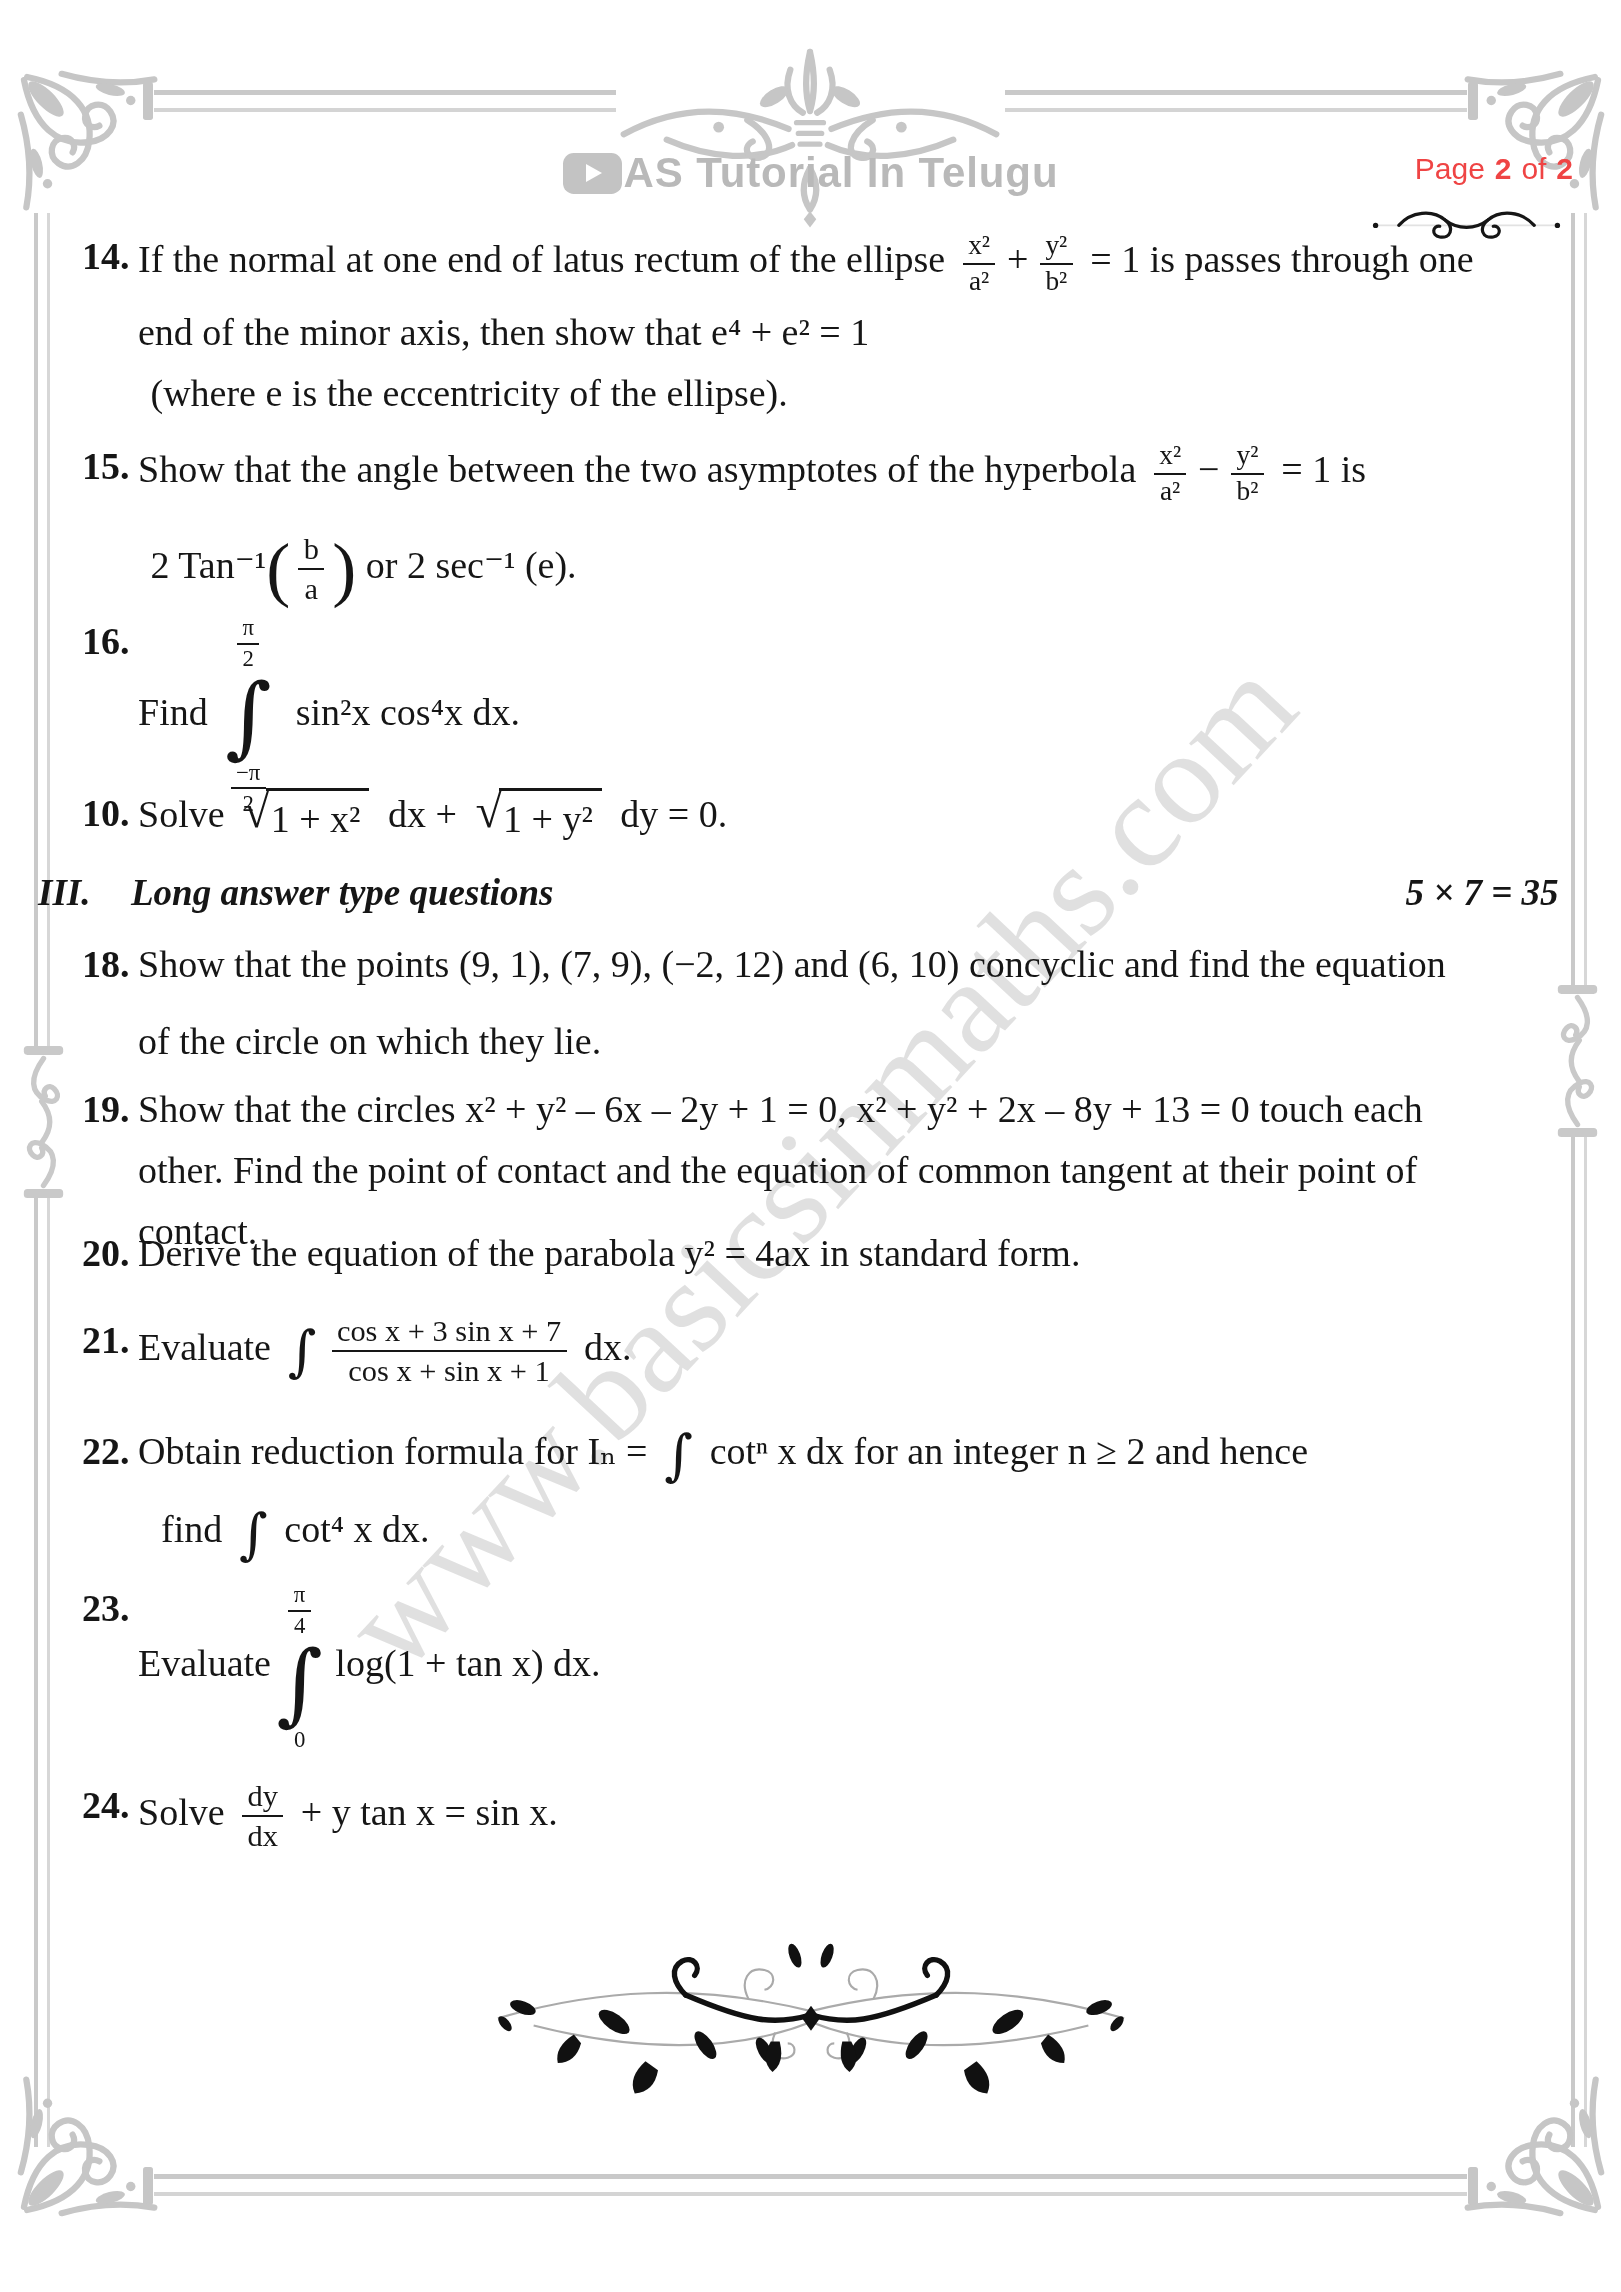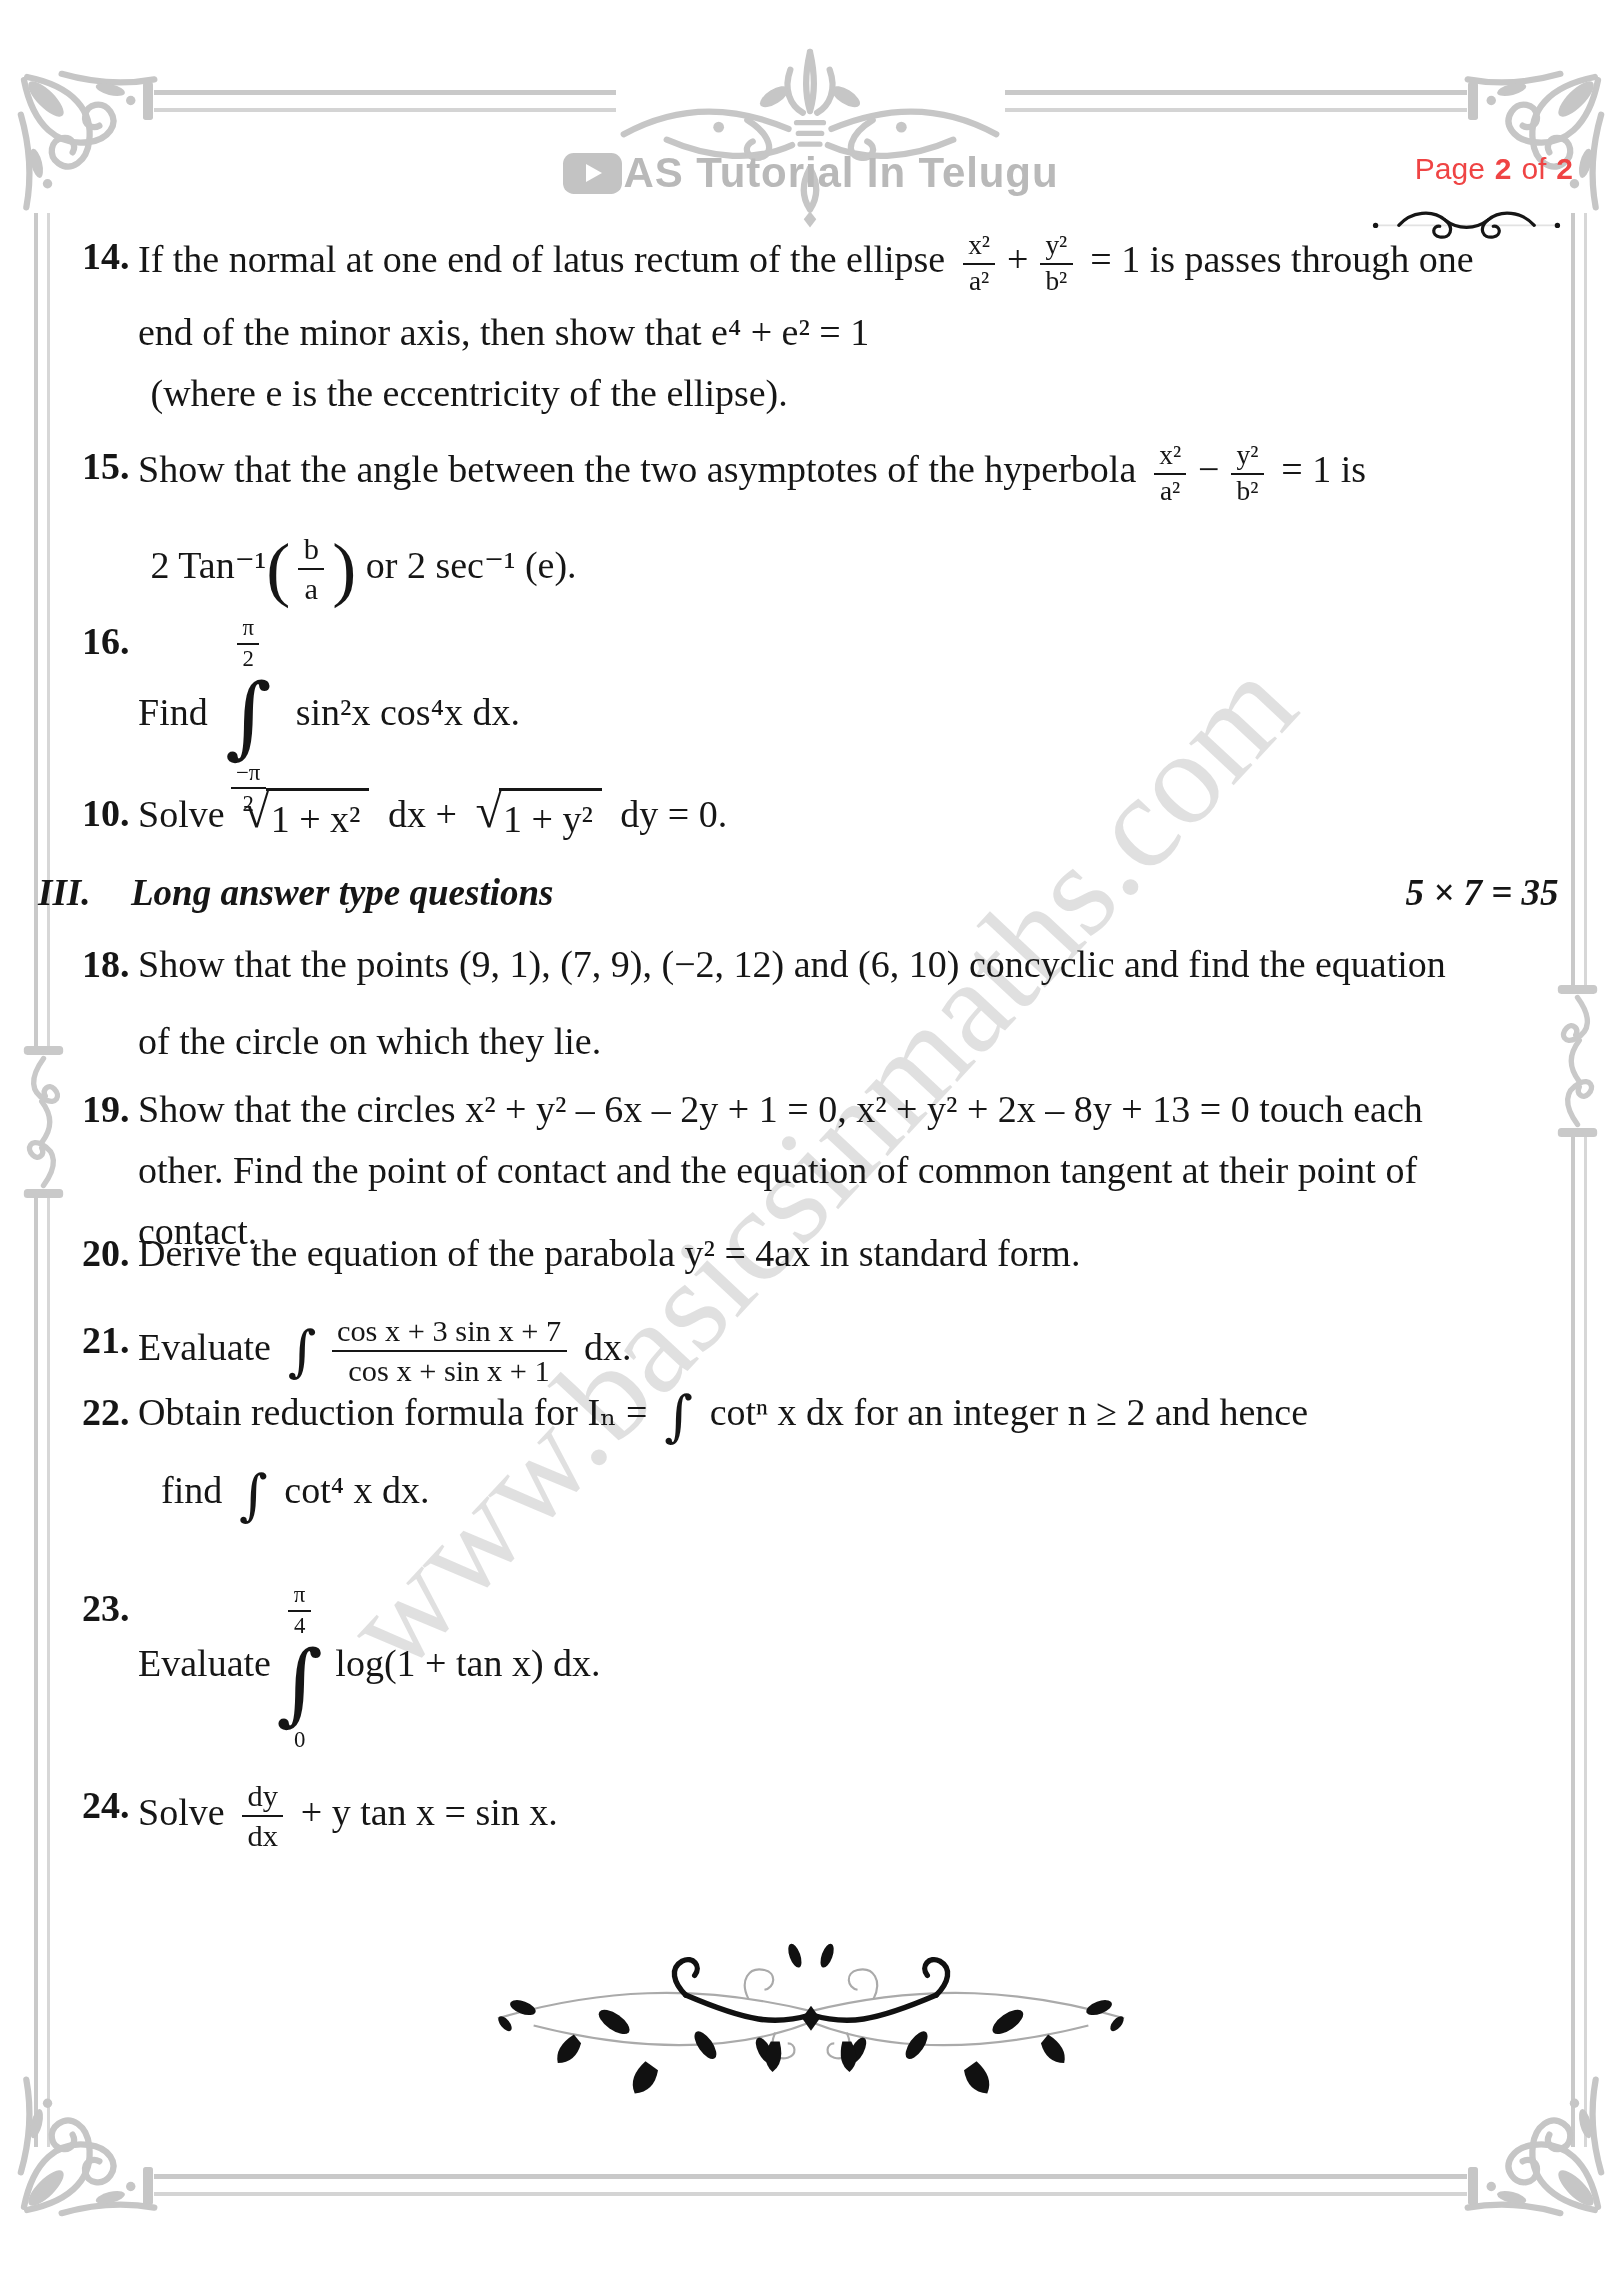--- a/index.html
+++ b/index.html
@@ -350,21 +350,21 @@
     <span class="qnum">21.</span>
     <div class="qtext">
       <div class="line">
         <span>Evaluate</span>
         <span class="intinline">∫</span><span class="frac md"><span class="fnum">cos x + 3 sin x + 7</span><span class="fden">cos x + sin x + 1</span></span>
         <span>dx.</span>
       </div>
     </div>
   </div>
 
-  <div class="q" style="top:1387px">
+  <div class="q" style="top:1426px">
     <span class="qnum">22.</span>
     <div class="qtext">
       <div class="line gapafter">
         <span>Obtain reduction formula for Iₙ =</span>
         <span class="intinline">∫</span>
         <span>cotⁿ x dx for an integer n ≥ 2 and hence</span>
       </div>
       <div class="line ind2">
         <span>find</span>
         <span class="intinline">∫</span>

